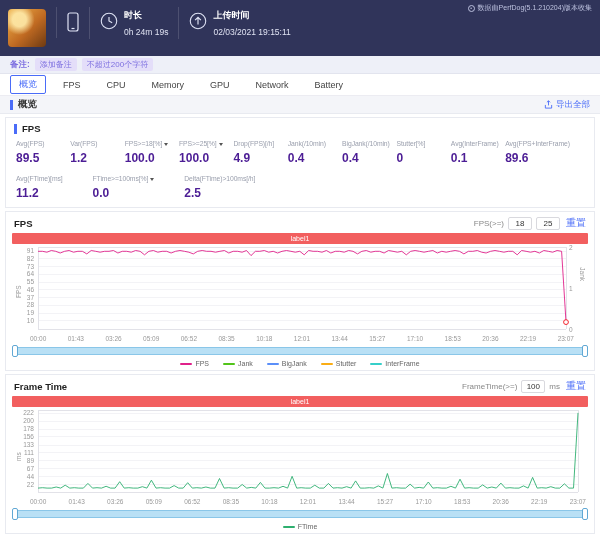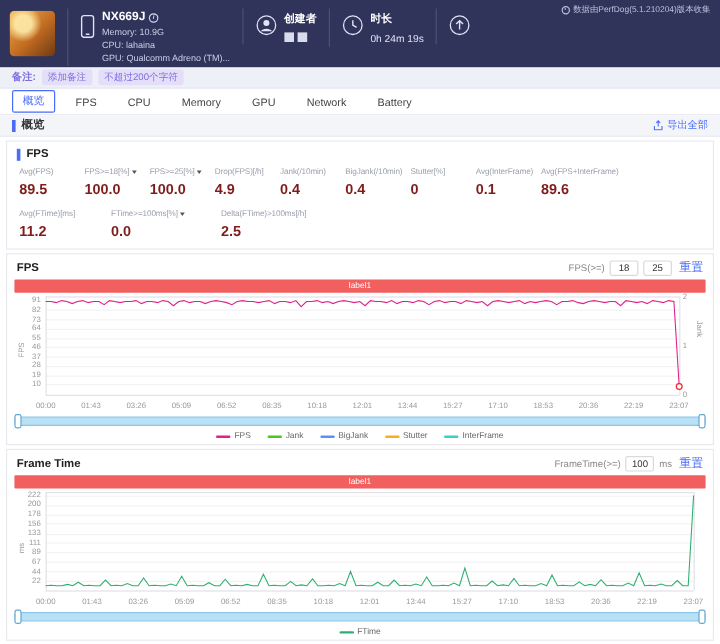--- a/index.html
+++ b/index.html
@@ -59,21 +59,21 @@
   .section-title { font-size: 9.5px; font-weight: bold; color: #333; }
   .export-link { margin-left: auto; color: #4a6cf8; font-size: 8.5px;
     display: flex; align-items: center; gap: 3px; cursor: pointer; }
   
   .panel { margin: 3px 5px; border: 1px solid #e8eaf0; background: #fff; }
   .panel-title-row { display: flex; align-items: center; padding: 5px 8px 3px; }
   .panel-title { font-size: 9.5px; font-weight: bold; color: #222; }
   .metrics-row.row1 { display: grid; grid-template-columns: repeat(9, minmax(0,1fr)) minmax(0,1.45fr); padding: 3px 10px 7px; }
   .metrics-row.row2 { display: flex; gap: 30px; padding: 3px 10px 7px; }
   .m-label { font-size: 6.8px; letter-spacing: -0.1px; color: #9a9fad; white-space: nowrap; }
-  .m-value { font-size: 12px; font-weight: bold; color: #7f1d1d; margin-top: 4px; }
+  .m-value { font-size: 12px; font-weight: bold; color: #4c1d95; margin-top: 4px; }
   .caret { display: inline-block; width: 0; height: 0; border-left: 2.5px solid transparent;
     border-right: 2.5px solid transparent; border-top: 3.5px solid #555; margin-left: 2px; vertical-align: middle; cursor: pointer; }
   
   .chart-head { display: flex; align-items: center; padding: 4px 8px 3px; }
   .chart-title { font-size: 9.5px; font-weight: bold; color: #222; }
   .chart-controls { margin-left: auto; display: flex; align-items: center; gap: 4px; font-size: 8px; color: #888; }
   .ctl-input { width: 24px; height: 13px; border: 1px solid #d9d9de; border-radius: 2px;
     font-size: 8px; text-align: center; color: #333; font-family: inherit; }
   .reset-link { color: #4a6cf8; font-size: 10px; margin-left: 2px; cursor: pointer; }
   .banner { height: 11px; margin: 0 6px; background: #f25f5f; color: #fff; font-size: 7px;
@@ -104,47 +104,22 @@
     <div class="game-icon"></div>
   </div>
 
   <div class="hb">
     <span class="h-icon">
       <svg width="12" height="20" viewBox="0 0 12 20">
           <rect x="1" y="1" width="10" height="18" rx="2" fill="none" stroke="#dfe3f5" stroke-width="1.2"></rect>
           <line x1="4.5" y1="16.5" x2="7.5" y2="16.5" stroke="#dfe3f5" stroke-width="1.2"></line>
         </svg>
     </span>
-    <div>
-      <div class="dev-model">
-        <span>NX669J</span>
-        <span class="info-circle">i</span>
-      </div>
-      <div class="dev-line">Memory: 10.9G</div>
-      <div class="dev-line">CPU: lahaina</div>
-      <div class="dev-line">GPU: Qualcomm Adreno (TM)...</div>
-    </div>
-  </div>
-
-  <div class="hb">
-    <span class="h-icon">
-      <svg width="18" height="18" viewBox="0 0 20 20">
-          <circle cx="10" cy="10" r="8.6" fill="none" stroke="#dfe3f5" stroke-width="1.2"></circle>
-          <circle cx="10" cy="8" r="2.8" fill="#dfe3f5"></circle>
-          <path d="M4.8 15.6 C6.4 12.4 13.6 12.4 15.2 15.6" fill="#dfe3f5"></path>
-        </svg>
-    </span>
-    <div>
-      <div class="h-label">创建者</div>
-      <div class="masked">
-        <span class="sq"></span>
-        <span class="sq"></span>
-      </div>
-    </div>
-  </div>
+  </div>
+
 
   <div class="hb">
     <span class="h-icon">
       <svg width="18" height="18" viewBox="0 0 20 20">
           <circle cx="10" cy="10" r="8.6" fill="none" stroke="#dfe3f5" stroke-width="1.2"></circle>
           <path d="M10 5.5 L10 10 L13.5 12" fill="none" stroke="#dfe3f5" stroke-width="1.3"></path>
         </svg>
     </span>
     <div>
       <div class="h-label">时长</div>
@@ -152,20 +127,24 @@
     </div>
   </div>
 
   <div class="hb">
     <span class="h-icon">
       <svg width="18" height="18" viewBox="0 0 20 20">
           <circle cx="10" cy="10" r="8.6" fill="none" stroke="#dfe3f5" stroke-width="1.2"></circle>
           <path d="M10 14 L10 6 M6.8 9 L10 5.8 L13.2 9" fill="none" stroke="#dfe3f5" stroke-width="1.3"></path>
         </svg>
     </span>
+    <div>
+      <div class="h-label">上传时间</div>
+      <div class="h-value">02/03/2021 19:15:11</div>
+    </div>
   </div>
 
   <div class="corner-note">
     <span class="mini-circle">•</span>
     <span>数据由PerfDog(5.1.210204)版本收集</span>
   </div>
 </header>
 
 <div class="note-bar">
   <span class="note-label">备注:</span>
@@ -196,20 +175,24 @@
 
 <div class="panel">
   <div class="panel-title-row">
     <span class="accent"></span>
     <span class="panel-title">FPS</span>
   </div>
   <div class="metrics-row row1">
       <div>
         <div class="m-label">Avg(FPS)</div>
         <div class="m-value">89.5</div>
+      </div>
+      <div>
+        <div class="m-label">Var(FPS)</div>
+        <div class="m-value">1.2</div>
       </div>
       <div>
         <div class="m-label">FPS&gt;=18[%]<span class="caret"></span></div>
         <div class="m-value">100.0</div>
       </div>
       <div>
         <div class="m-label">FPS&gt;=25[%]<span class="caret"></span></div>
         <div class="m-value">100.0</div>
       </div>
       <div>

